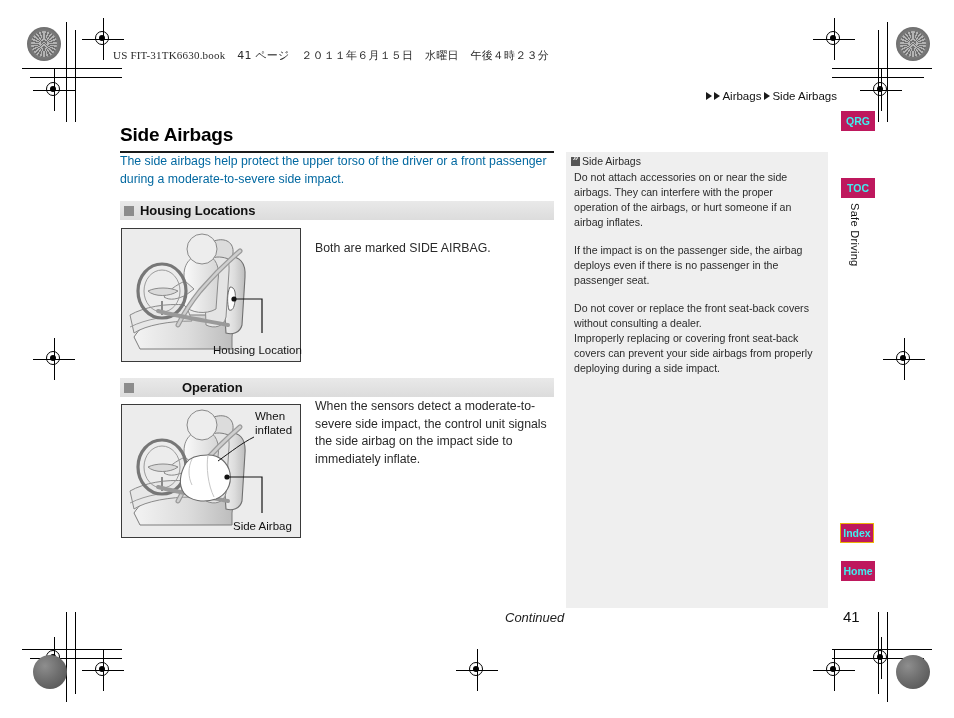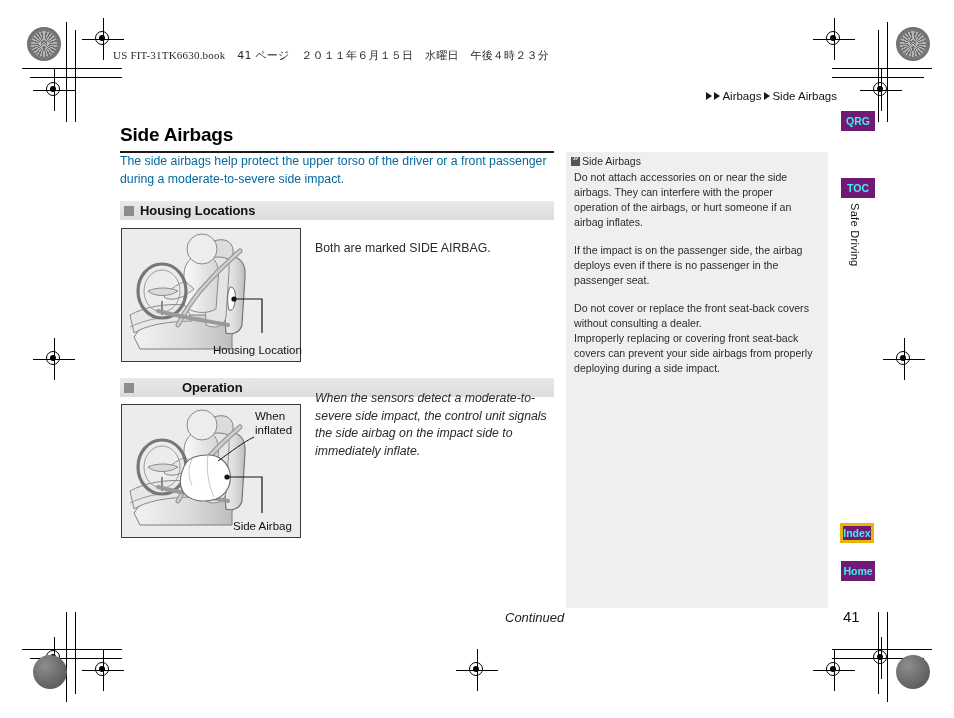--- a/index.html
+++ b/index.html
@@ -62,24 +62,24 @@
         display:flex;align-items:center;gap:2px;}
   .dtri{display:inline-block;width:9px;height:9px;background:#555;position:relative;flex:none;}
   .dtri::after{content:"»";position:absolute;left:0;top:-4px;color:#fff;font-size:10px;line-height:9px;
         width:9px;text-align:center;}
   .notes-body{position:absolute;left:574px;top:170px;width:242px;font-size:10.6px;
         line-height:15px;color:#2b2b2b;}
   .notes-body p{margin:0 0 13px 0;}
   .notes-body p.tight{margin-bottom:0;}
 
   
-  .tab{position:absolute;width:34px;height:20px;background:#701a75;color:#3ff0f0;
+  .tab{position:absolute;width:34px;height:20px;background:#be185d;color:#3ff0f0;
         font-size:10.5px;font-weight:bold;display:flex;align-items:center;justify-content:center;
         box-sizing:border-box;}
-  .tab.bordered{border:3px solid #eab308;}
+  .tab.bordered{border:1px solid #eab308;}
   .vtab{position:absolute;font-size:11px;color:#111;writing-mode:vertical-rl;
         text-orientation:mixed;letter-spacing:.3px;}
 
   .continued{position:absolute;left:505px;top:610px;font-size:13px;font-style:italic;color:#222;}
   .pageno{position:absolute;left:843px;top:608px;font-size:15px;color:#111;}
 </style>
 </head>
 <body>
 
 <div>
@@ -272,21 +272,21 @@
 
     <path d="M96 56 C110 46,120 38,132 32" fill="none" stroke="#141414" stroke-width="1"></path>
   </svg>
 </div>
 <div class="fig-caption" style="left:233px;top:520px;">Side Airbag</div>
 <div class="fig-caption" style="left:255px;top:409px;line-height:14px;">
   <div>When</div>
   <div>inflated</div>
 </div>
 
-<div class="body-col" style="left:315px;top:390px;width:242px;font-style:italic;">
+<div class="body-col" style="left:315px;top:398px;width:242px;">
   <div>When the sensors detect a moderate-to-severe side impact, the control unit signals the side airbag on the impact side to immediately inflate.</div>
 </div>
 
 <div class="notes"></div>
 <div class="notes-title">
   <span class="dtri"></span>
   <span>Side Airbags</span>
 </div>
 <div class="notes-body">
   <p>Do not attach accessories on or near the side airbags. They can interfere with the proper operation of the airbags, or hurt someone if an airbag inflates.</p>

